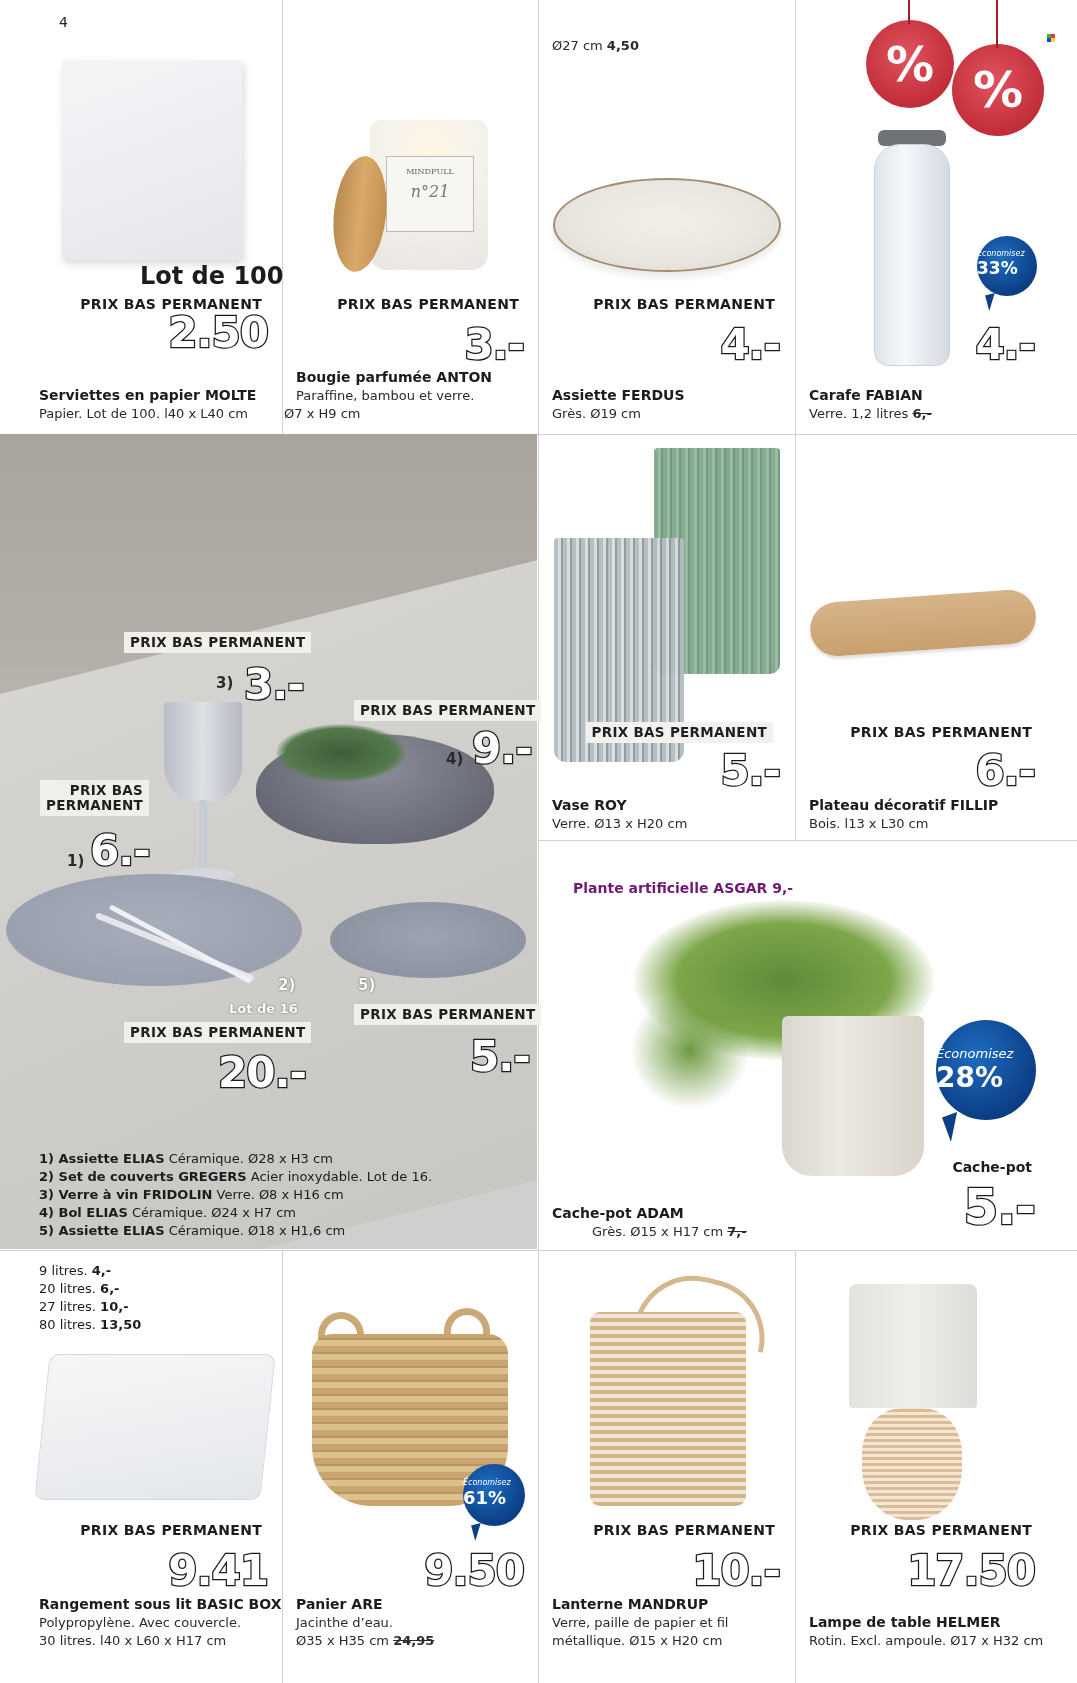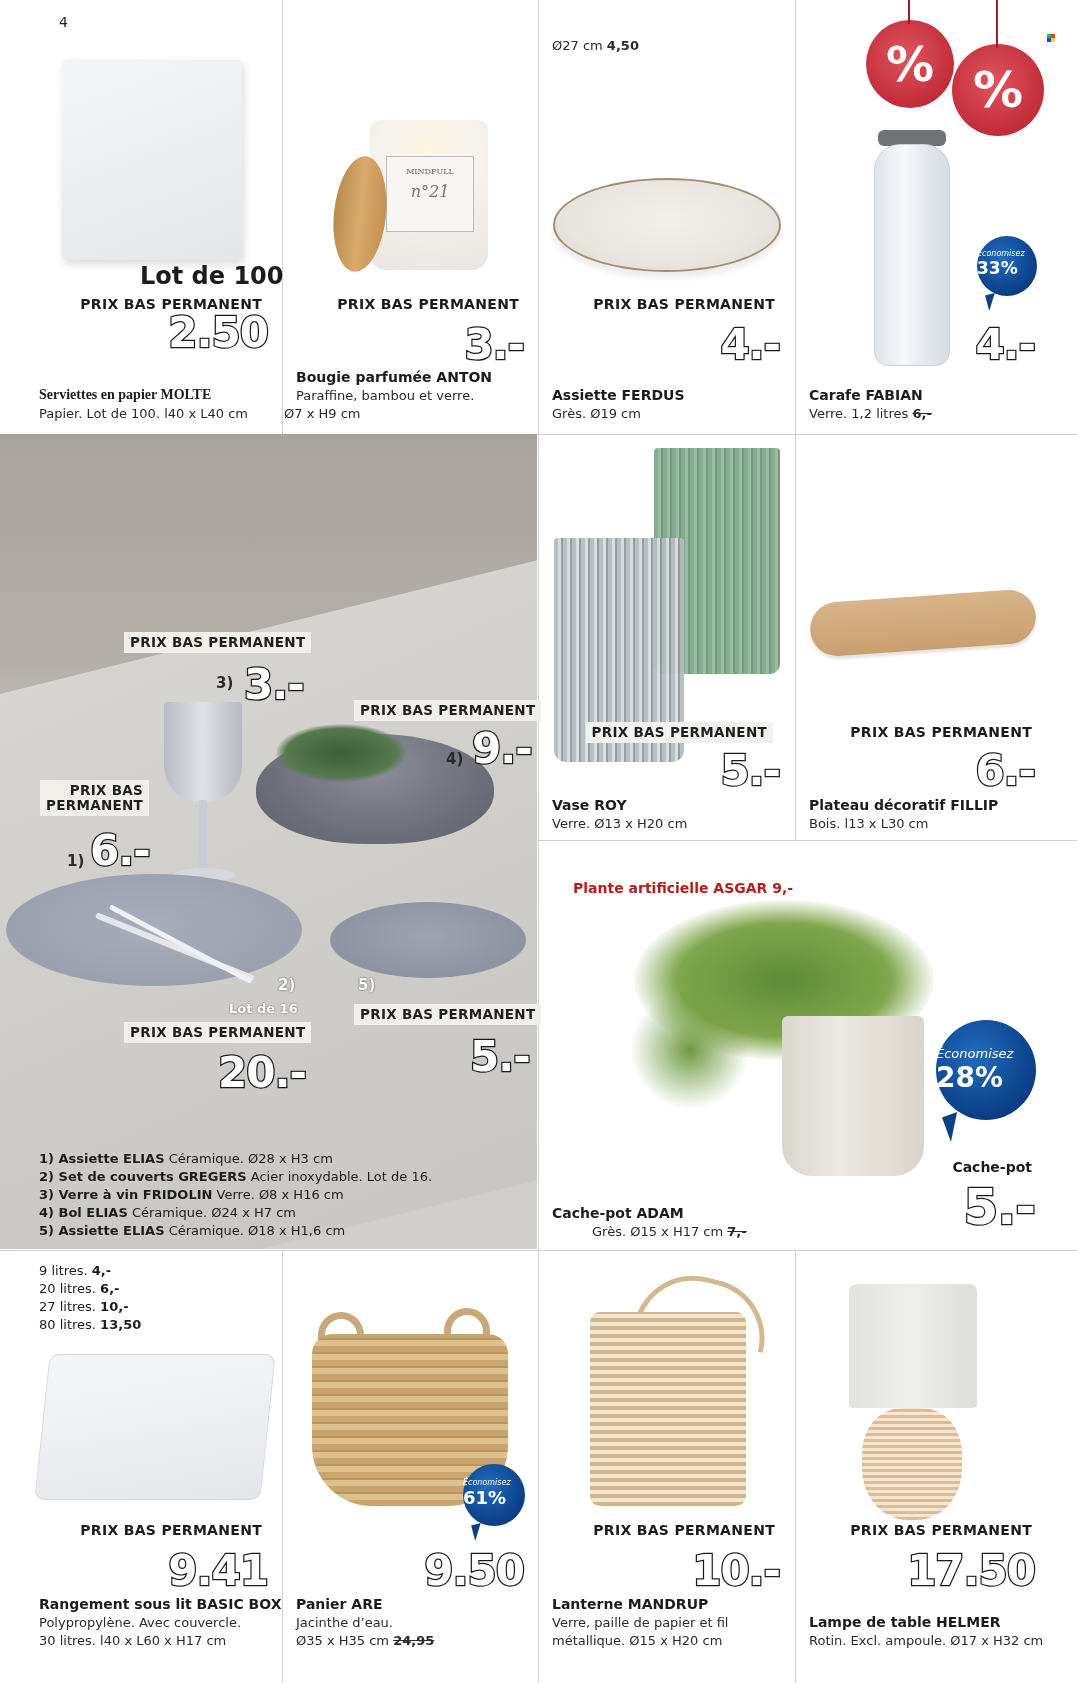--- a/index.html
+++ b/index.html
@@ -43,21 +43,21 @@
 <div class="hline" style="left:538px;top:840px;width:539px;"></div>
 <div class="hline" style="left:0;top:1250px;width:1077px;"></div>
 
 <div style="position:absolute;left:59px;top:14px;font-size:14px;color:#222;">4</div>
 
 <div>
   <div style="position:absolute;left:62px;top:60px;width:180px;height:200px;background:linear-gradient(160deg,#f4f5f7,#e4e6ea);border-radius:4px;box-shadow:2px 4px 8px rgba(0,0,0,0.15);"></div>
   <div style="position:absolute;left:140px;top:262px;font-size:24px;font-weight:bold;color:#1c1c1c;">Lot de 100</div>
   <div class="pbp" style="right:815px;top:296px;">PRIX BAS PERMANENT</div>
   <div class="price" style="right:809px;top:308px;margin-left:9px;">2.50</div>
-  <div class="title" style="left:39px;top:387px;font-family:Liberation Serif, serif;">Serviettes en papier MOLTE</div>
+  <div class="title" style="left:39px;top:387px;">Serviettes en papier MOLTE</div>
   <div class="desc" style="left:39px;top:405px;">Papier. Lot de 100. l40 x L40 cm</div>
 </div>
 
 <div>
   <div style="position:absolute;left:370px;top:120px;width:118px;height:150px;background:radial-gradient(circle at 50% 20%,#fff6df 0,#f7f4ee 30%,#e9e6e1 100%);border-radius:10px 10px 16px 16px;">
     <div style="position:absolute;left:16px;top:36px;width:88px;height:76px;border:1px solid #bbb;background:#f8f6f2;text-align:center;">
       <div style="font-family:'DejaVu Serif',serif;font-size:8px;color:#666;margin-top:10px;">MINDFULL</div>
       <div style="font-family:'DejaVu Serif',serif;font-style:italic;font-size:16px;color:#777;margin-top:6px;">n°21</div>
     </div>
   </div>
@@ -171,21 +171,21 @@
 
 <div>
   <div style="position:absolute;left:810px;top:596px;width:226px;height:54px;border-radius:30px;background:linear-gradient(180deg,#d7b48a,#c99f6e);transform:rotate(-4deg);box-shadow:0 3px 3px rgba(0,0,0,0.12);"></div>
   <div class="pbp" style="right:45px;top:724px;">PRIX BAS PERMANENT</div>
   <div class="price" style="right:42px;top:746px;">6.-</div>
   <div class="title" style="left:809px;top:797px;">Plateau décoratif FILLIP</div>
   <div class="desc" style="left:809px;top:815px;">Bois. l13 x L30 cm</div>
 </div>
 
 <div>
-  <div style="position:absolute;left:573px;top:880px;font-size:14px;font-weight:bold;color:#b91c1c;">Plante artificielle ASGAR 9,-</div>
+  <div style="position:absolute;left:573px;top:880px;font-size:14px;font-weight:bold;color:#701a75;">Plante artificielle ASGAR 9,-</div>
   <div style="position:absolute;left:634px;top:900px;width:300px;height:160px;border-radius:50%;background:radial-gradient(ellipse at 50% 50%,#5f8c3a,#7ea64a 50%,rgba(126,166,74,0) 72%);"></div>
   <div style="position:absolute;left:630px;top:990px;width:120px;height:120px;border-radius:50%;background:radial-gradient(ellipse,#6e9a40,rgba(110,154,64,0) 70%);"></div>
   <div style="position:absolute;left:782px;top:1016px;width:142px;height:160px;border-radius:6px 6px 30px 30px;background:linear-gradient(90deg,#d9d6ce,#ece9e2 40%,#d8d4cb);"></div>
   <div class="bubble" style="left:936px;top:1020px;width:100px;height:100px;padding-top:26px;">
     <span class="ec" style="font-size:13px;">Économisez</span>
     <span class="pct" style="font-size:28px;">28%</span>
     <div class="tail" style="left:10px;bottom:-20px;border-width:26px 16px 0 0;border-color:#0b3f86 transparent transparent transparent;transform:rotate(-20deg);"></div>
   </div>
   <div style="position:absolute;right:45px;top:1159px;font-size:14px;font-weight:bold;color:#1c1c1c;">Cache-pot</div>
   <div class="price" style="right:42px;top:1178px;font-size:50px;">5.-</div>

